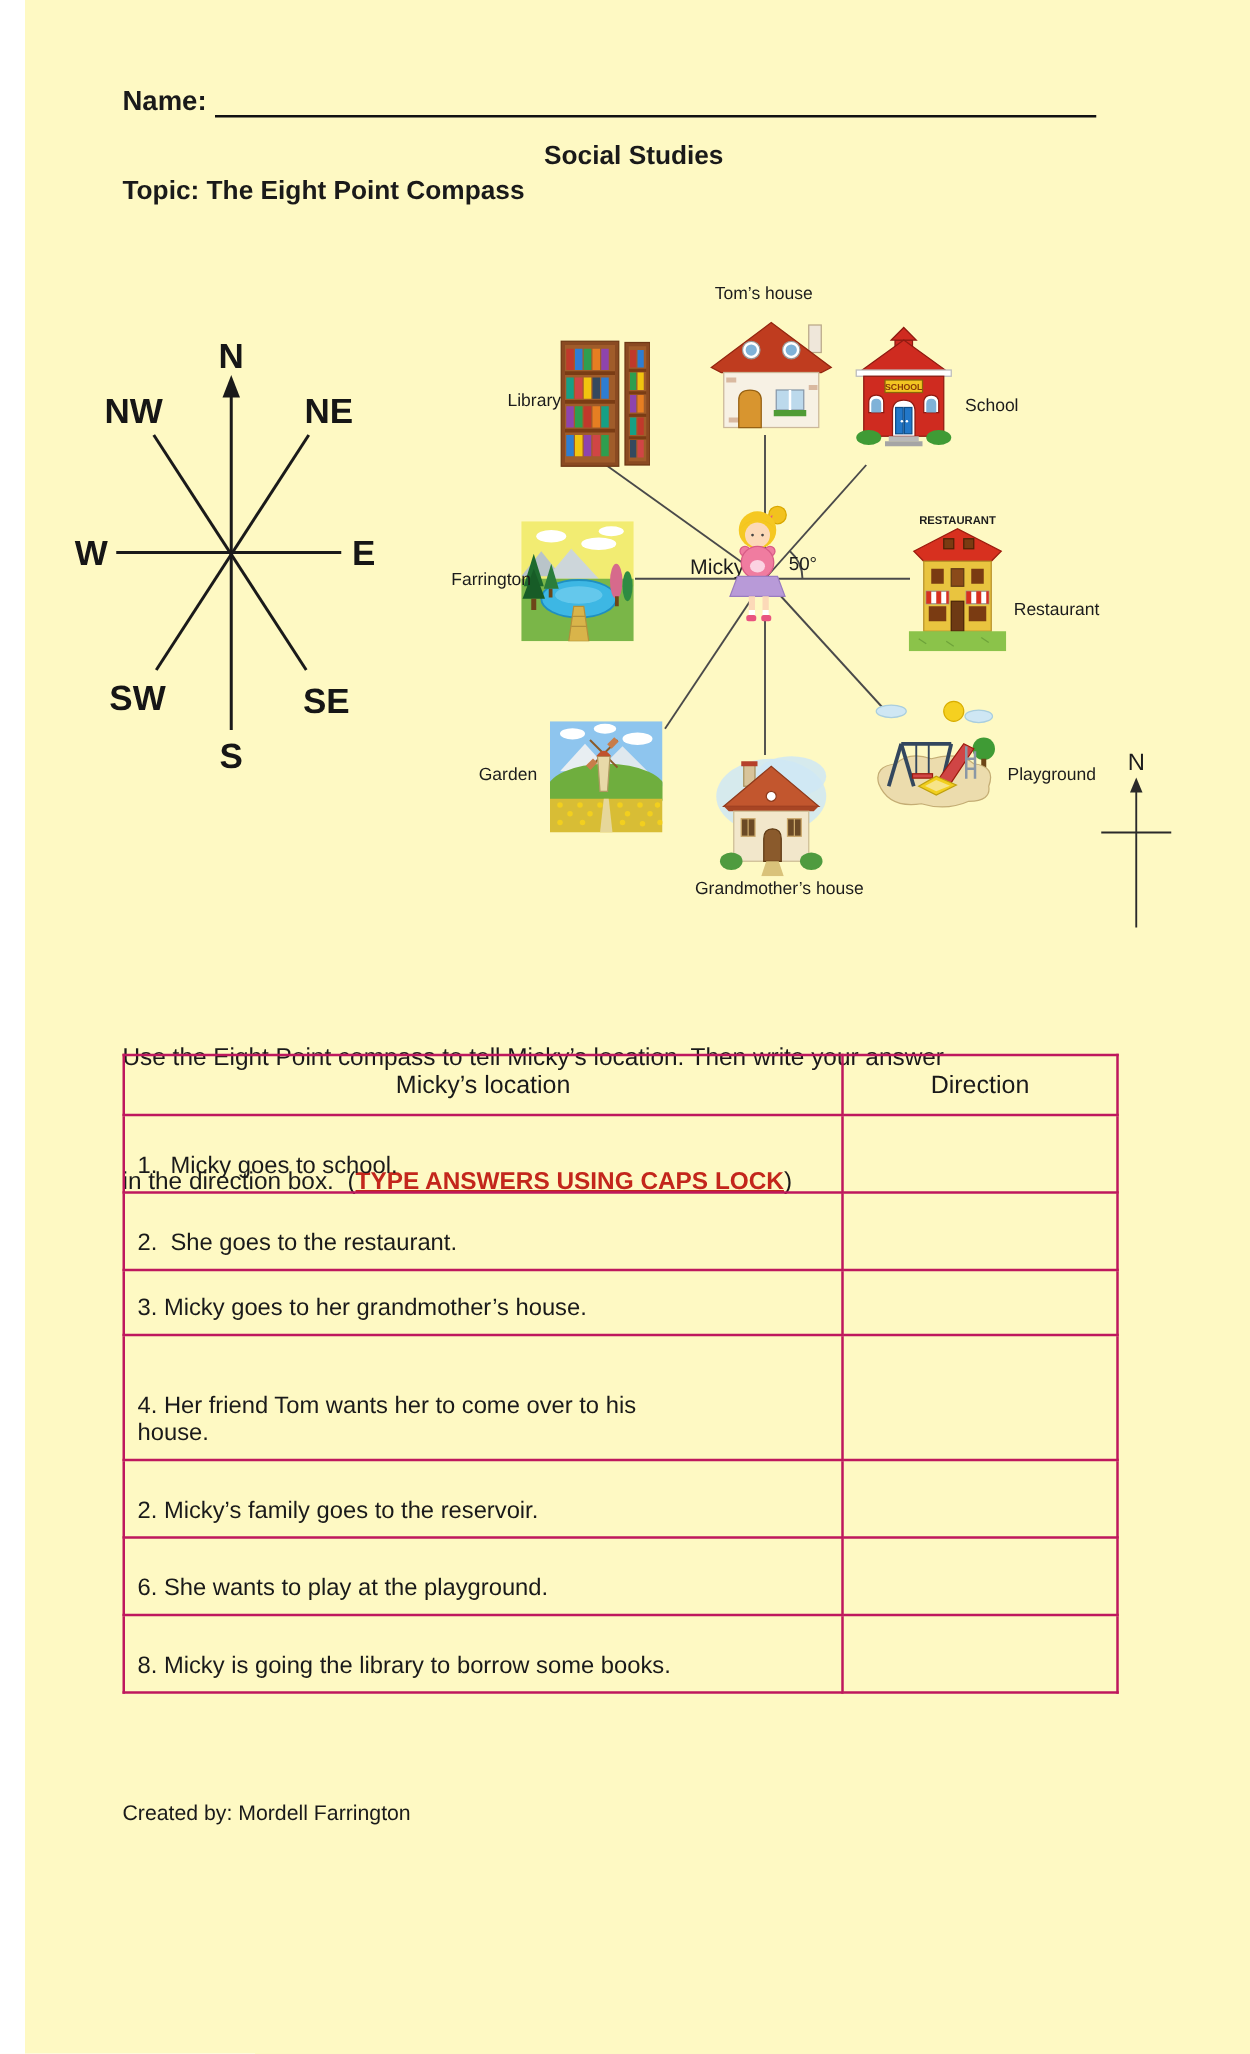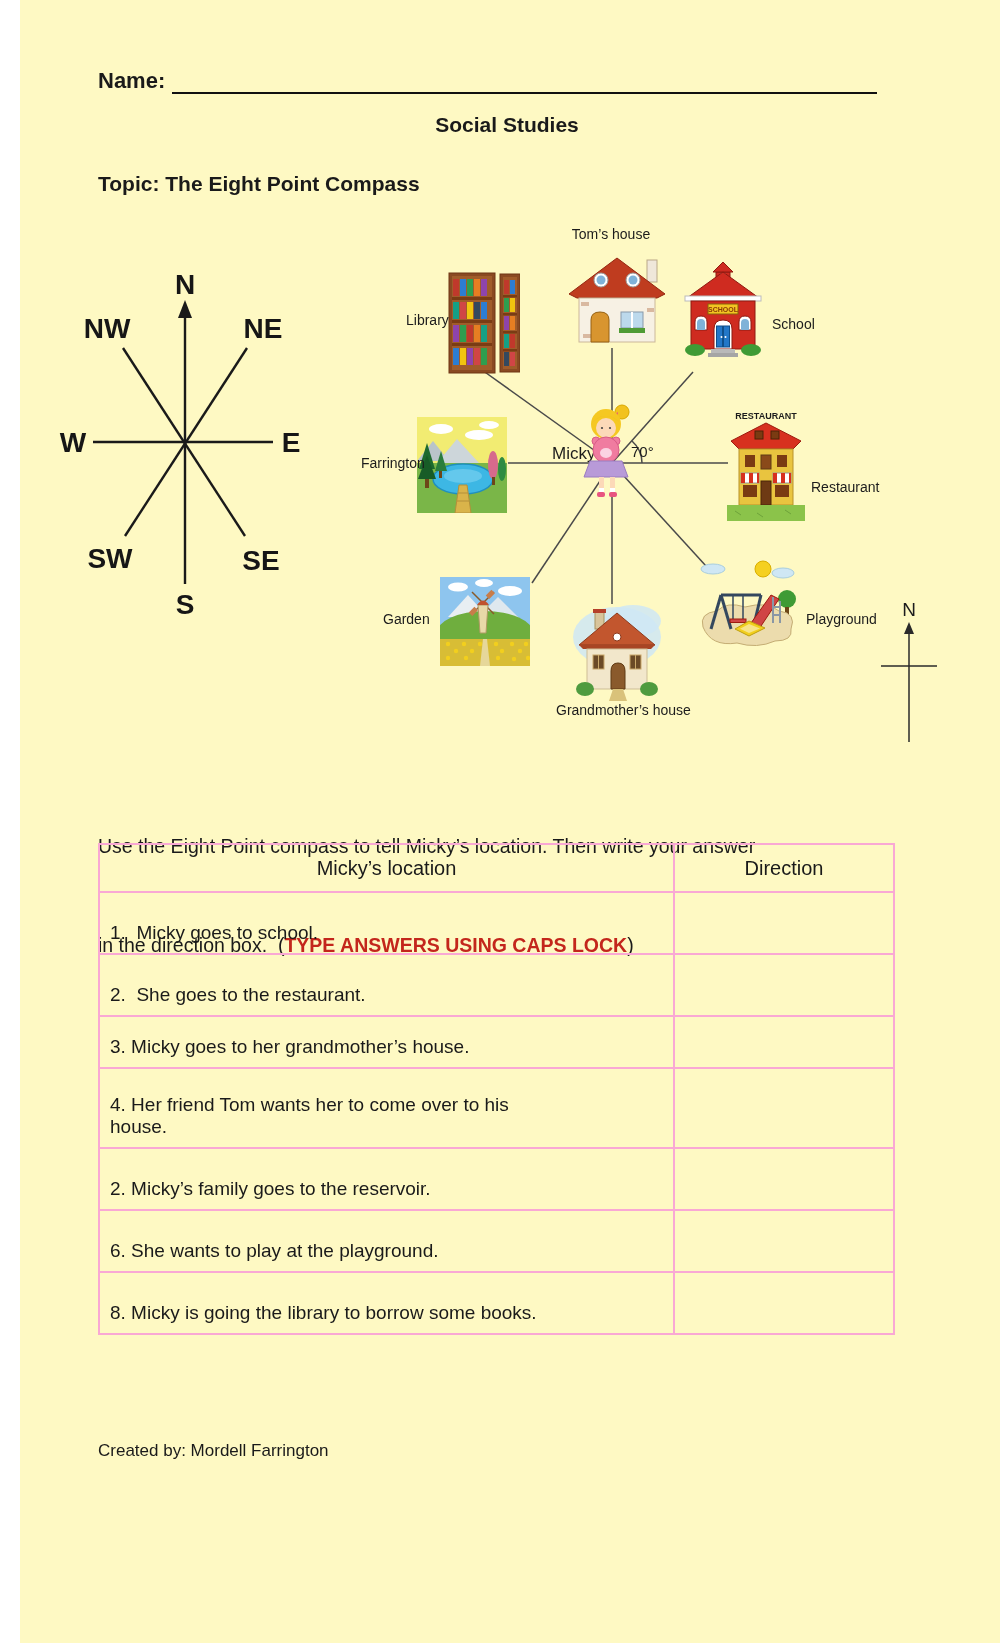--- a/index.html
+++ b/index.html
@@ -3,42 +3,42 @@
 <meta charset="utf-8">
 <style>
   html,body{margin:0;padding:0;background:#fff;}
   .page{position:relative;width:1000px;height:1643px;background:#fef9c3;
         font-family:"Liberation Sans",sans-serif;color:#1a1a1a;overflow:hidden;margin-left:20px;}
   .abs{position:absolute;}
   
   .name-label{left:78px;top:68px;font-size:22px;font-weight:bold;}
   .name-line{left:152px;top:64px;width:705px;height:28px;border-bottom:2.5px solid #111;}
   .subject{left:12px;top:113px;width:950px;text-align:center;font-size:21px;font-weight:bold;}
-  .topic{left:78px;top:172px;font-size:21px;font-weight:bold;}
+  .topic{left:78px;top:141px;font-size:21px;font-weight:bold;}
   
   .rose{left:35px;top:252px;}
   .rose text{font-weight:bold;fill:#161616;font-size:28px;font-family:"Liberation Sans",sans-serif;}
   
   .rays{left:0;top:200px;z-index:1;pointer-events:none;}
   .loc{z-index:2;}
   .maplabel{font-size:14px;color:#1c1c1c;z-index:3;white-space:nowrap;}
   .micky-label{font-size:17px;}
   .angle-label{font-size:15px;}
   .micky-fig{left:562px;top:402px;z-index:4;}
   .minicompass{left:853px;top:594px;z-index:2;}
   .minicompass text{font-size:19px;fill:#1c1c1c;font-family:"Liberation Sans",sans-serif;}
   
   .instructions{left:78px;top:764px;width:810px;font-size:19.5px;line-height:33px;white-space:pre-wrap;}
   .caps-red{color:#c3261c;font-weight:bold;text-decoration:underline;text-decoration-thickness:2px;}
   
   .qtable{left:78px;top:843px;border-collapse:collapse;table-layout:fixed;}
-  .qtable td,.qtable th{border:2px solid #f9a8d4;font-size:19px;font-weight:normal;
+  .qtable td,.qtable th{border:2px solid #be185d;font-size:19px;font-weight:normal;
       vertical-align:bottom;padding:0 8px 9px 10px;white-space:pre-wrap;text-align:left;}
   .qtable th{vertical-align:middle;text-align:center;font-size:20px;padding:6px 4px;height:34px;}
-  .h62{height:62px}.h61{height:52px}.h92{height:80px}
+  .h62{height:62px}.h61{height:52px}.h92{height:100px}
   .dir-cell{cursor:text;}
   
   .credit{left:78px;top:1441px;font-size:17px;}
 </style>
 </head>
 <body>
 
 <div class="page">
 
   <span class="abs name-label">Name:</span>
@@ -325,21 +325,21 @@
       <rect x="28" y="86" width="5" height="4" fill="#fff"></rect>
     <rect x="15" y="90" width="8" height="5" rx="2" fill="#e85480"></rect>
       <rect x="27" y="90" width="8" height="5" rx="2" fill="#e85480"></rect>
   </svg>
 
   <span class="abs maplabel" style="left:548px;top:226px;width:86px;text-align:center">Tom’s house</span>
   <span class="abs maplabel" style="left:386px;top:312px">Library</span>
   <span class="abs maplabel" style="left:752px;top:316px">School</span>
   <span class="abs maplabel" style="left:341px;top:455px">Farrington</span>
   <span class="abs maplabel micky-label" style="left:532px;top:444px">Micky</span>
-  <span class="abs maplabel angle-label" style="left:611px;top:443px">70°</span>
+  <span class="abs maplabel angle-label" style="left:611px;top:443px">50°</span>
   <span class="abs maplabel" style="left:791px;top:479px">Restaurant</span>
   <span class="abs maplabel" style="left:363px;top:611px">Garden</span>
   <span class="abs maplabel" style="left:536px;top:702px;width:132px;text-align:center">Grandmother’s house</span>
   <span class="abs maplabel" style="left:786px;top:611px">Playground</span>
 
   <svg class="abs minicompass" width="72" height="152" viewBox="0 0 72 152">
     <text x="36" y="22" text-anchor="middle">N</text>
     <g stroke="#2a2a2a" stroke-width="1.5">
       <line x1="36" y1="38" x2="36" y2="148"></line>
       <line x1="8" y1="72" x2="64" y2="72"></line>

